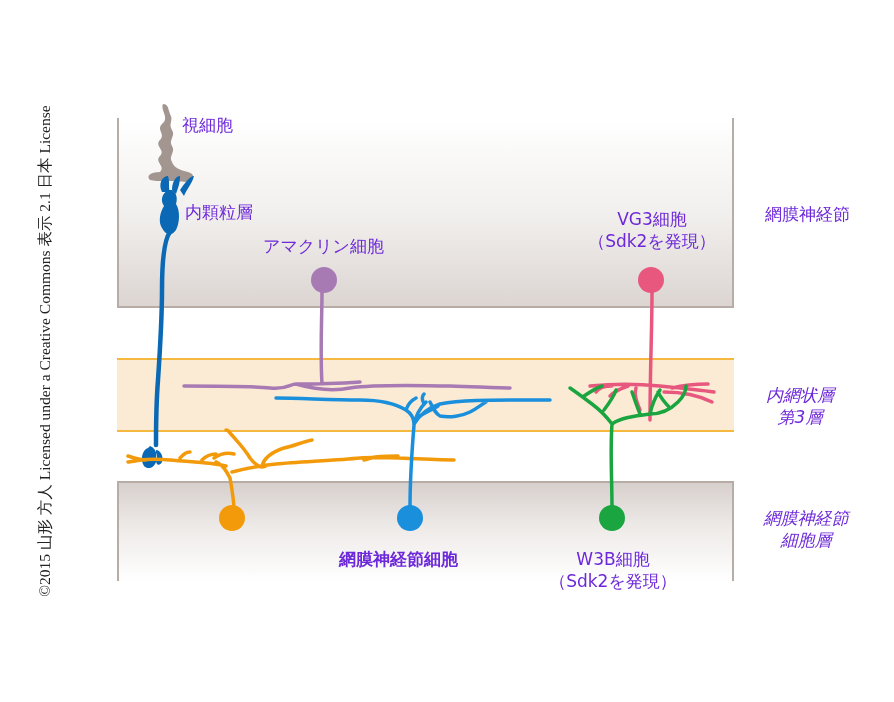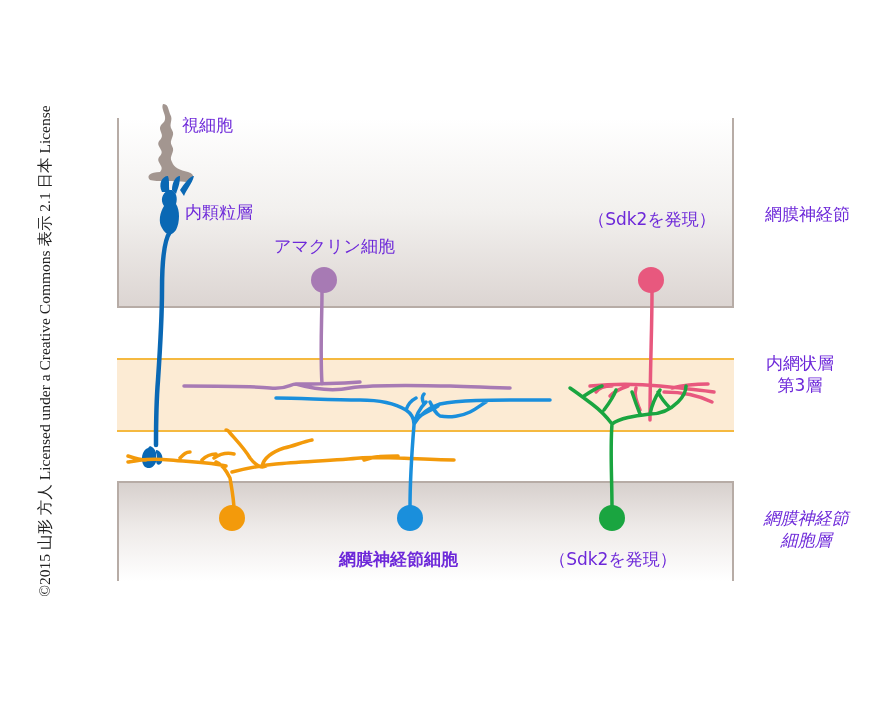--- a/index.html
+++ b/index.html
@@ -114,30 +114,32 @@
                M640,414 C636,404 634,398 632,392
                M650,414 C652,404 656,396 660,390
                M670,408 C662,400 660,396 658,392" stroke="#1aa540"></path>
       <circle cx="612" cy="518" r="13" stroke="none" fill="#1aa540"></circle>
     </g>
   </g>
 </svg>
 
 <div class="lbl" style="left:182px; top:114px;">視細胞</div>
 <div class="lbl" style="left:185px; top:201px;">内顆粒層</div>
-<div class="lbl" style="left:274px; top:235px;">アマクリン細胞</div>
+<div class="lbl" style="left:263px; top:235px;">アマクリン細胞</div>
 <div class="lbl center" style="left:652px; top:208px;">
+  <div>VG3細胞</div>
   <div>（Sdk2を発現）</div>
 </div>
 <div class="lbl" style="left:339px; top:548px;font-weight:bold;">網膜神経節細胞</div>
 <div class="lbl center" style="left:613px; top:548px;">
+  <div>W3B細胞</div>
   <div>（Sdk2を発現）</div>
 </div>
 
 <div class="lbl" style="left:765px; top:203px;">網膜神経節</div>
-<div class="lbl center" style="left:800px; top:352px;">
+<div class="lbl center" style="left:800px; top:384px;font-style:italic;">
   <div>内網状層</div>
   <div>第3層</div>
 </div>
 <div class="lbl center" style="left:806px; top:507px;font-style:italic;">
   <div>網膜神経節</div>
   <div>細胞層</div>
 </div>
 
 </body></html>

